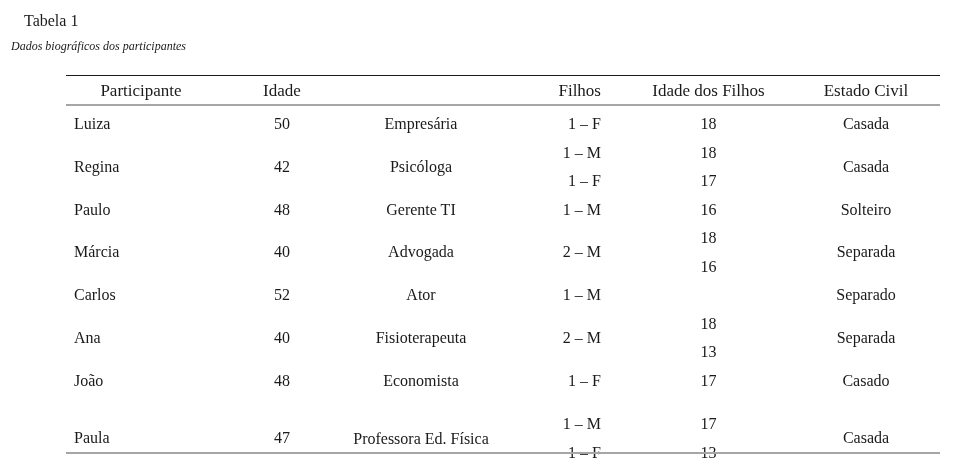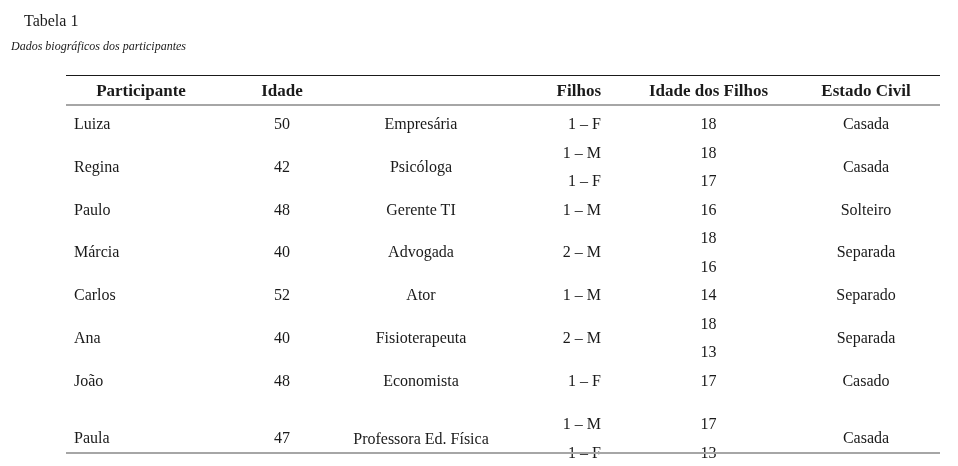--- a/index.html
+++ b/index.html
@@ -66,21 +66,21 @@
       top: 1px;
       width: 874px;
       height: 28px;
     }
     .hcell {
       position: absolute;
       top: 0;
       height: 28px;
       line-height: 30px;
       font-size: 17px;
-      font-weight: bold;
+      font-weight: normal;
       text-align: center;
       white-space: nowrap;
     }
     .body-rows {
       position: absolute;
       left: 0;
       top: 35px;
       width: 874px;
     }
     .row {
@@ -192,23 +192,20 @@
         </div>
         <div class="cell c-est">Separada</div>
       </div>
       <div class="row" style="top: 171px; height: 28.5px;">
         <div class="cell c-part left">Carlos</div>
         <div class="cell c-idade">52</div>
         <div class="cell c-prof">Ator</div>
         <div class="cell c-filh">
           <span class="sub">1 – M</span>
         </div>
-        <div class="cell c-idf">
-          <span class="sub">14</span>
-        </div>
         <div class="cell c-est">Separado</div>
       </div>
       <div class="row" style="top: 199.5px; height: 57px;">
         <div class="cell c-part left">Ana</div>
         <div class="cell c-idade">40</div>
         <div class="cell c-prof">Fisioterapeuta</div>
         <div class="cell c-filh">
           <span class="sub">2 – M</span>
         </div>
         <div class="cell c-idf">

